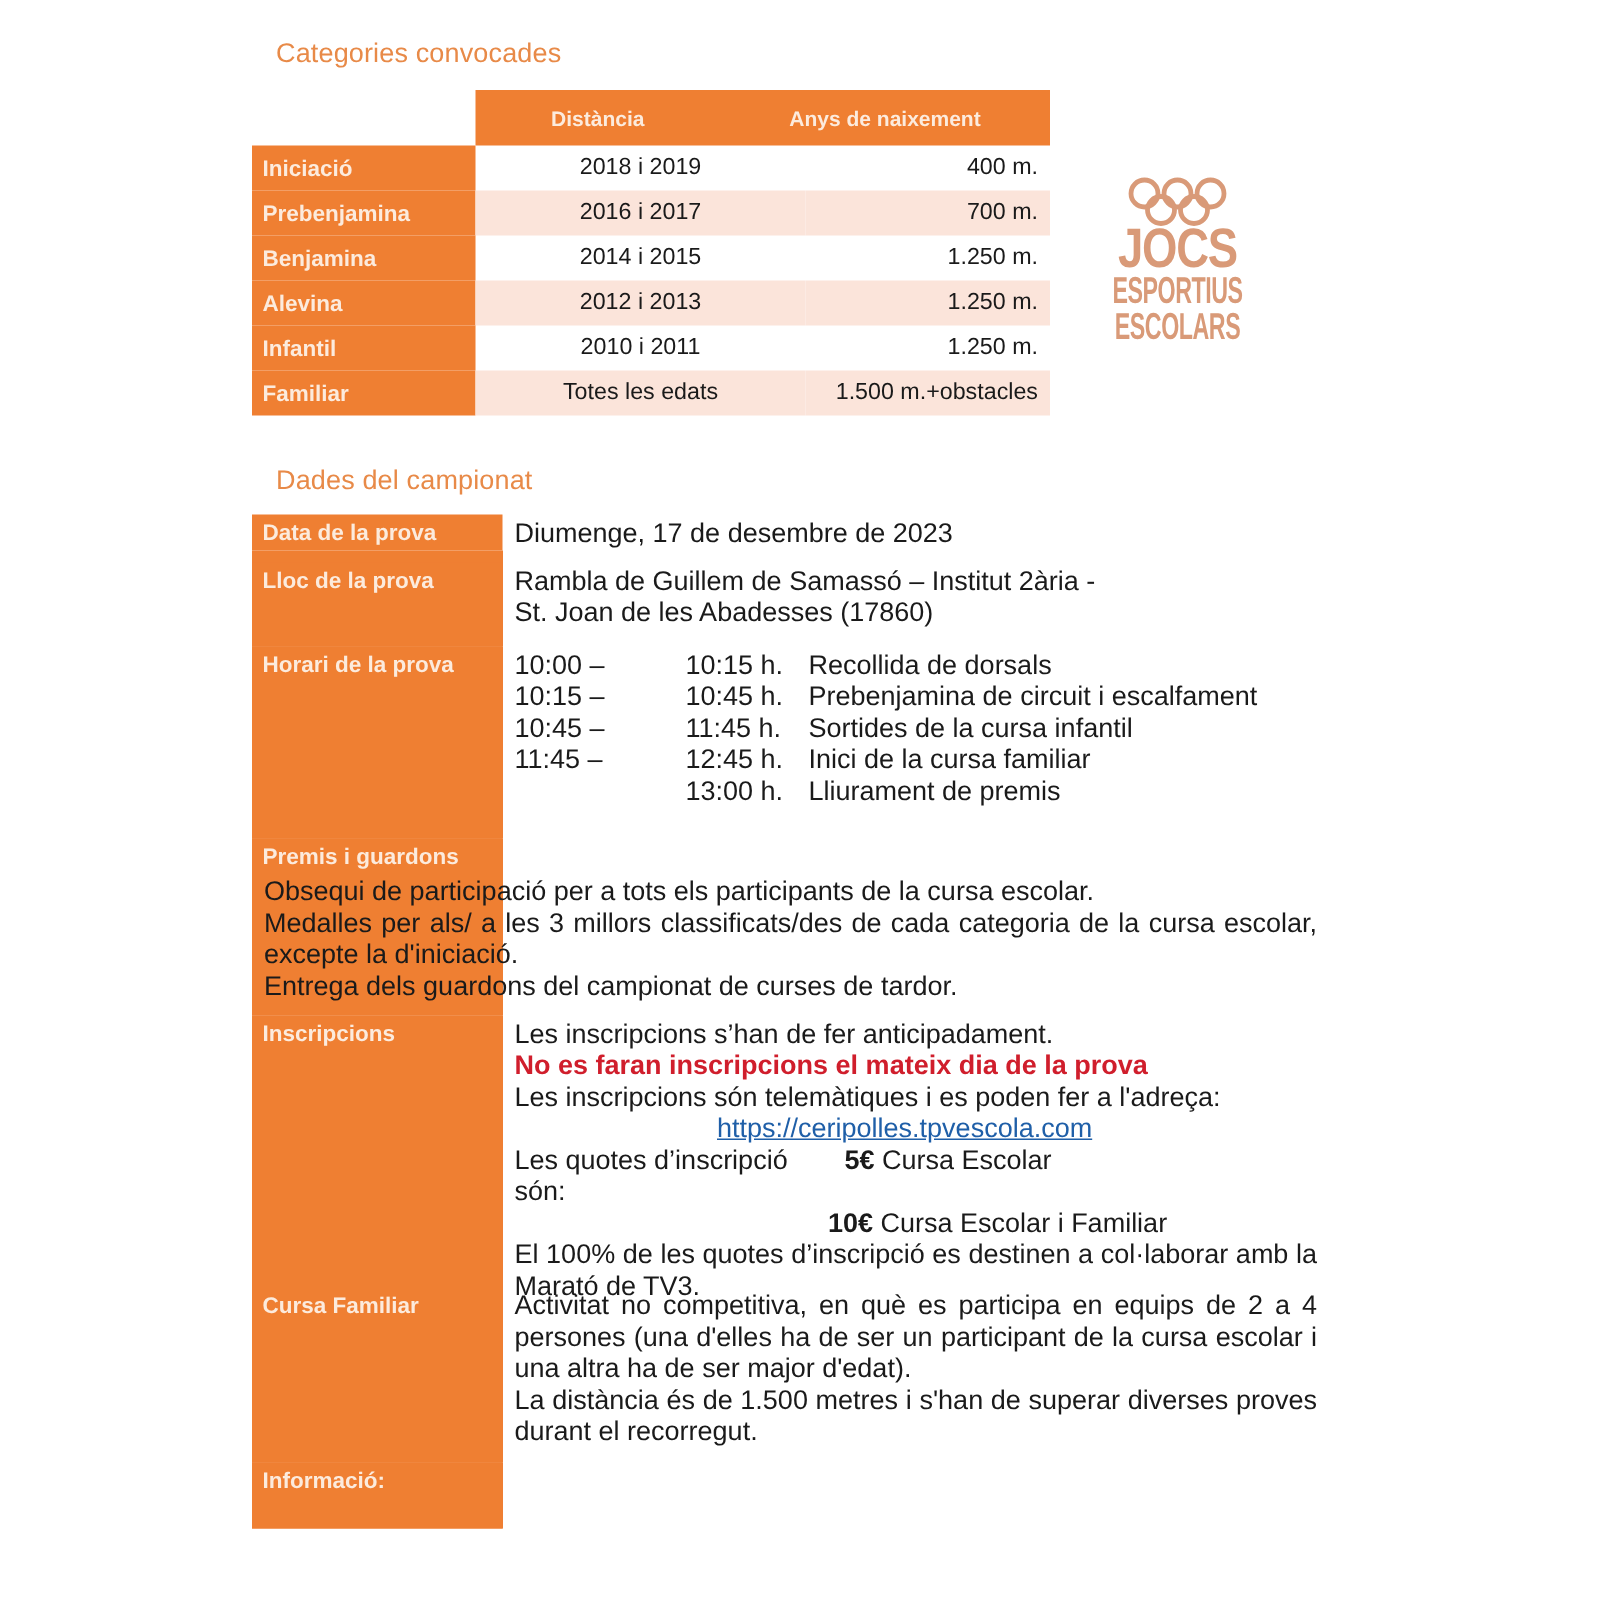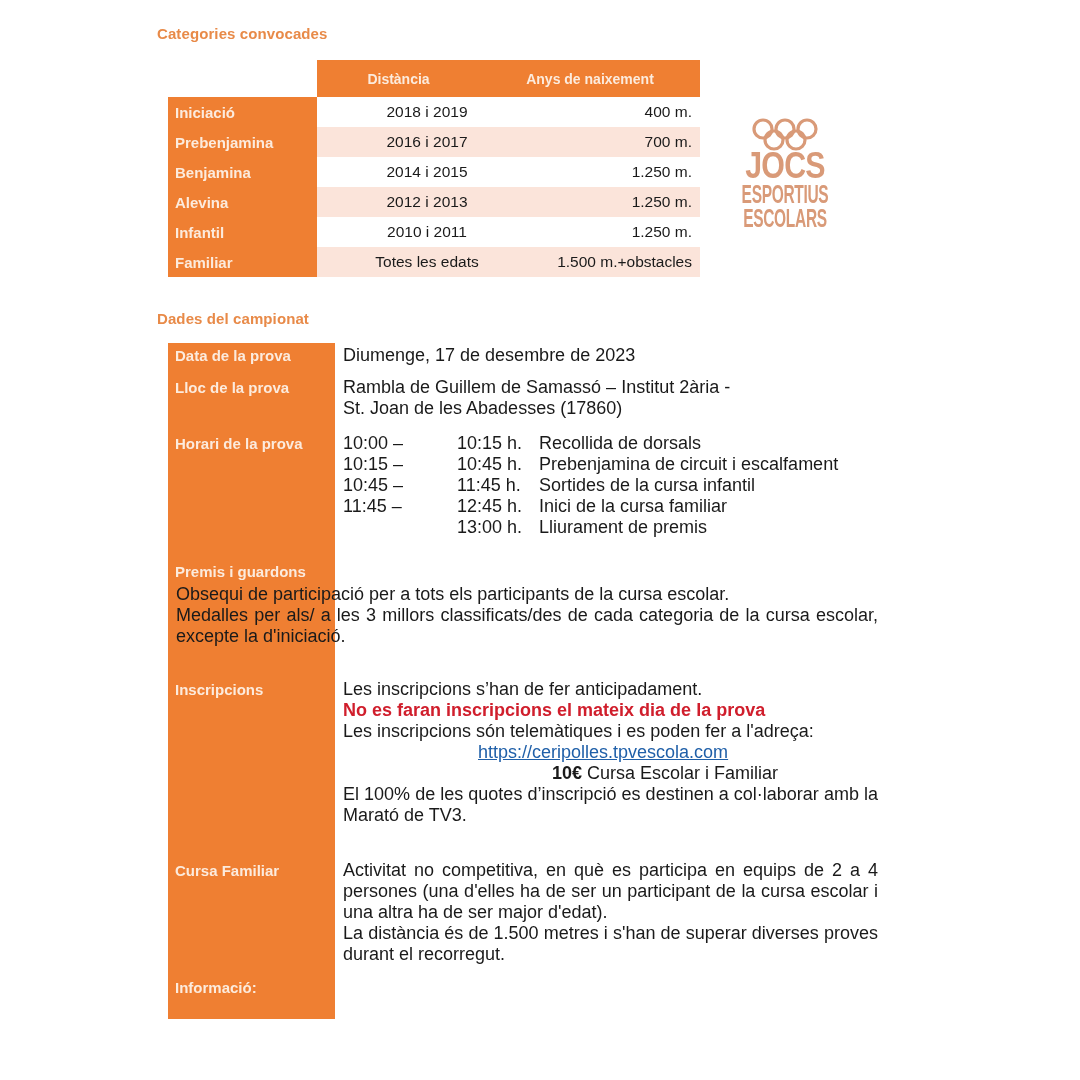--- a/index.html
+++ b/index.html
@@ -1,21 +1,21 @@
 <!DOCTYPE html>
 <html><head>
   <meta charset="utf-8">
   <style>
     * { box-sizing: border-box; margin: 0; padding: 0; }
     html, body { width: 1080px; height: 1080px; background: #ffffff; overflow: hidden; }
     body { position: relative; font-family: "Liberation Sans", sans-serif; color: #1a1a1a; }
 
     .section-title {
-      position: absolute; left: 157px;
-      font-size: 15px; font-weight: bold; color: #E88A48;
+      position: absolute; left: 184px;
+      font-size: 18px; font-weight: normal; color: #E88A48;
       letter-spacing: 0.1px;
     }
     #title-cat { top: 25px; }
     #title-dades { top: 310px; }
 
     
     .cat-table { position: absolute; left: 168px; top: 60px; width: 532px; }
     .cat-head { display: flex; height: 37px; }
     .cat-head .blank { width: 149px; background: #ffffff; }
     .cat-head .hcell {
@@ -166,32 +166,38 @@
         <span class="s-act">Lliurament de premis</span>
       </div>
     </div>
   </div>
 
   <div class="d-row" style="height:118px; background: linear-gradient(to right, #EF7F32 167px, #fff 167px); flex-direction: column;">
     <div class="d-label">Premis i guardons</div>
     <div class="d-content just">
       <div>Obsequi de participació per a tots els participants de la cursa escolar.</div>
       <div>Medalles per als/ a les 3 millors classificats/des de cada categoria de la cursa escolar, excepte la d'iniciació.</div>
+      <div>Entrega dels guardons del campionat de curses de tardor.</div>
     </div>
   </div>
 
   <div class="d-row" style="height:181px; background: linear-gradient(to right, #EF7F32 167px, #fff 167px);">
     <div class="d-label">Inscripcions</div>
     <div class="d-content">
       <div>Les inscripcions s’han de fer anticipadament.</div>
       <div class="red">No es faran inscripcions el mateix dia de la prova</div>
       <div>Les inscripcions són telemàtiques i es poden fer a l'adreça:</div>
       <div class="url-line">
         <span class="link">https://ceripolles.tpvescola.com</span>
       </div>
+      <div class="fee-line">
+        <span class="f-label">Les quotes d’inscripció són:</span>
+        <span class="f-amount">5€</span>
+          <span style="white-space:pre;"> Cursa Escolar</span>
+      </div>
       <div class="fee-line2">
         <span class="f-amount" style="font-weight:bold;">10€</span><span style="white-space:pre;"> Cursa Escolar i Familiar</span>
       </div>
       <div class="just">El 100% de les quotes d’inscripció es destinen a col·laborar amb la Marató de TV3.</div>
     </div>
   </div>
 
   <div class="d-row" style="height:117px; background: linear-gradient(to right, #EF7F32 167px, #fff 167px);">
     <div class="d-label">Cursa Familiar</div>
     <div class="d-content just">

